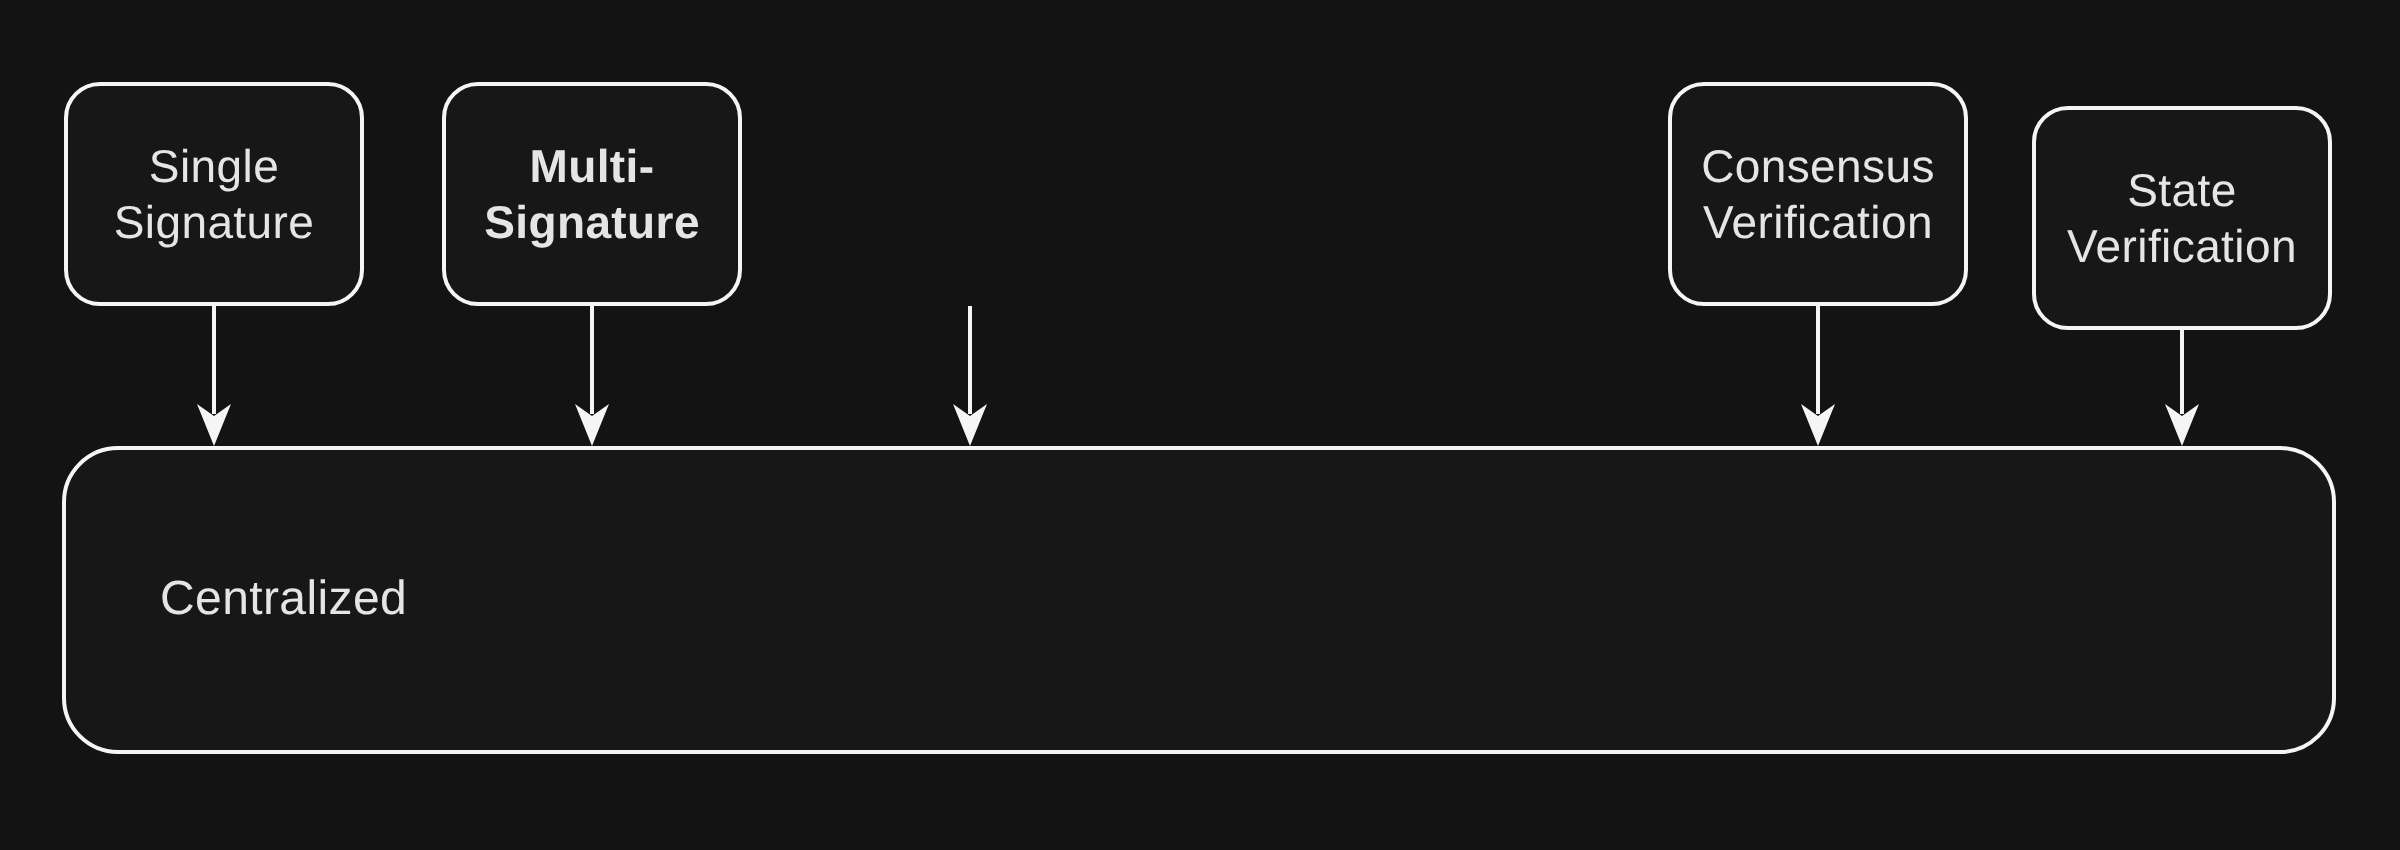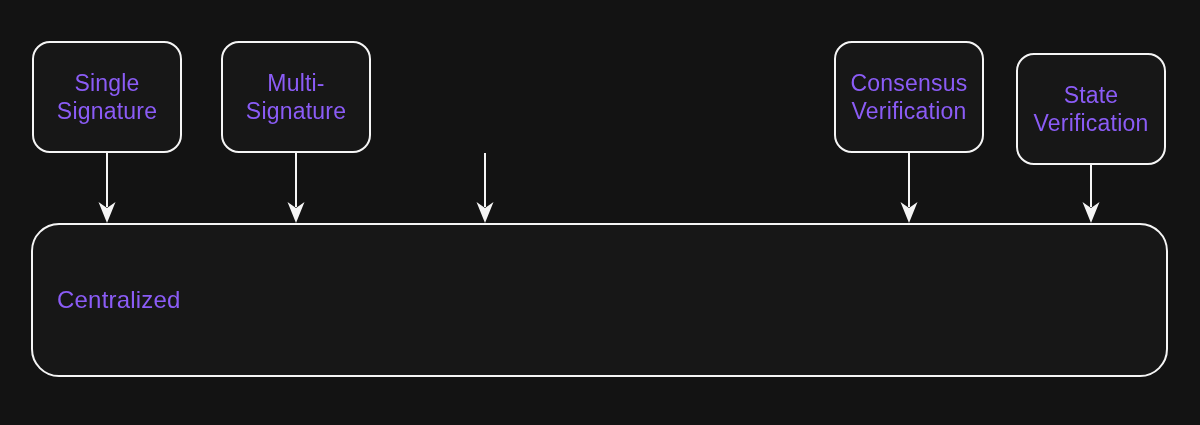--- a/index.html
+++ b/index.html
@@ -7,21 +7,21 @@
     padding: 0;
     background: #131313;
   }
   .canvas {
     position: relative;
     width: 1200px;
     height: 425px;
     background: #131313;
     overflow: hidden;
     font-family: "Liberation Sans", sans-serif;
-    color: #8b5cf6;
+    color: #e5e5e5;
   }
   .arrow-layer {
     position: absolute;
     left: 0;
     top: 0;
     width: 1200px;
     height: 425px;
     pointer-events: none;
   }
   .node {
@@ -38,39 +38,39 @@
     justify-content: center;
     text-align: center;
   }
   .node .label {
     font-size: 23px;
     line-height: 28px;
     white-space: pre-line;
     letter-spacing: 0.2px;
   }
   .node-1 { left: 32px; }
-  .node-2 { left: 221px; }
+  .node-2 { left: 221px; font-weight: bold; }
   .node-3 { left: 410px; }
   .node-4 { left: 834px; }
   .node-5 { left: 1016px; margin-top: 12px; }
 
   .spectrum {
     position: absolute;
     left: 31px;
     top: 223px;
     width: 1137px;
     height: 154px;
     box-sizing: border-box;
     background: #171717;
     border: 2px solid #f5f5f5;
     border-radius: 28px;
     display: flex;
     align-items: center;
     justify-content: space-between;
-    padding-left: 24px;
+    padding-left: 47px;
     padding-right: 25px;
   }
   .spectrum .label {
     font-size: 24px;
     letter-spacing: 0.2px;
   }
 </style>
 </head>
 <body>
 

